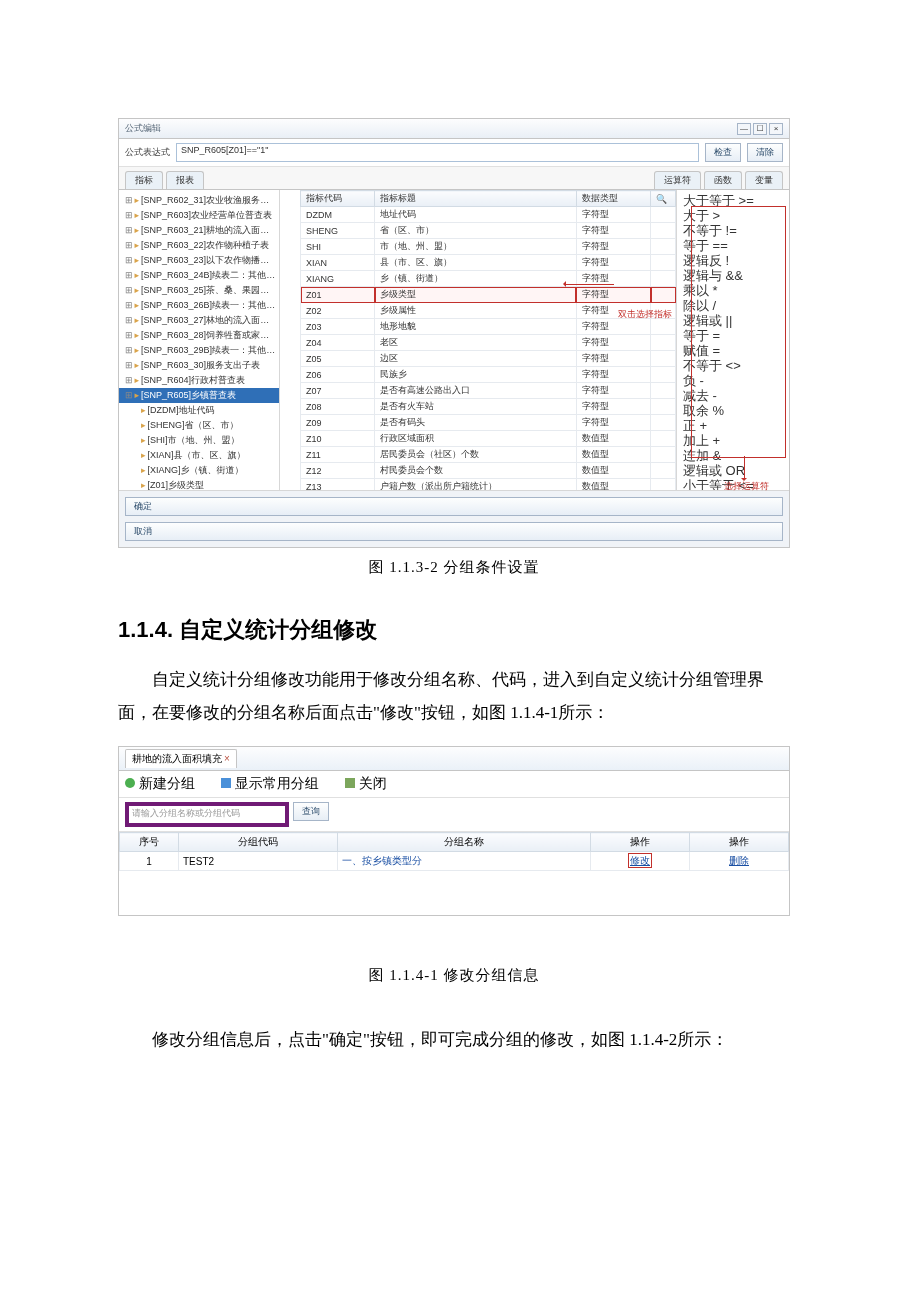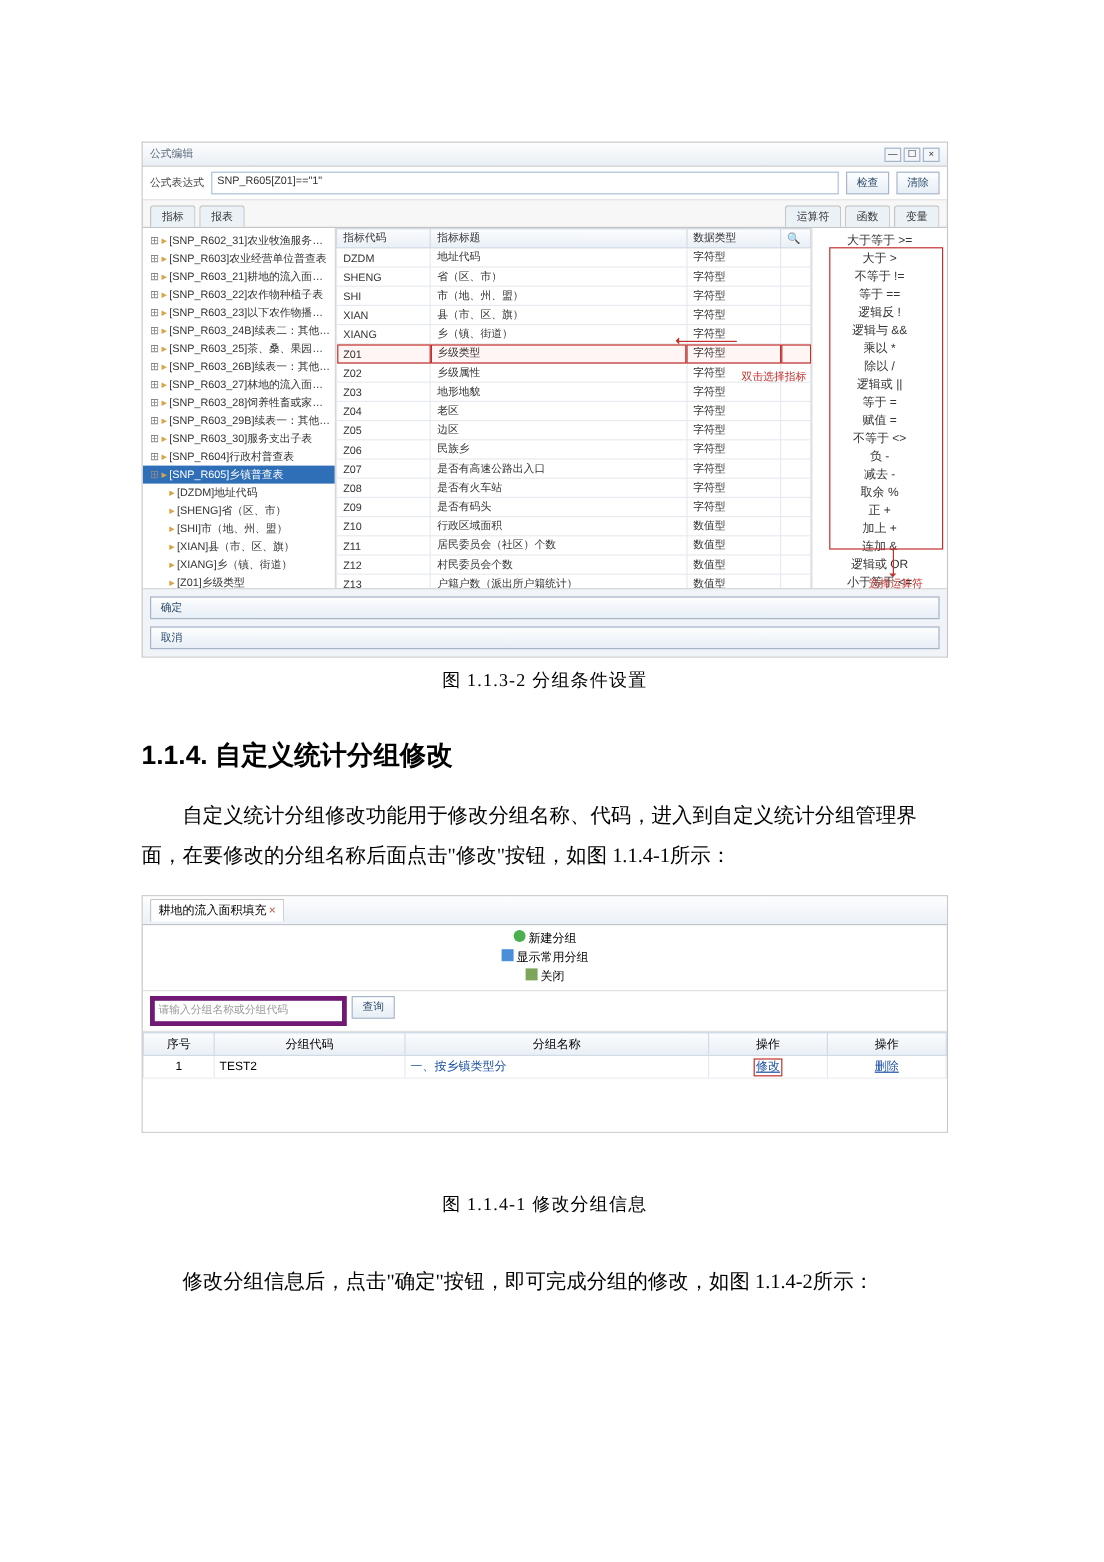--- a/index.html
+++ b/index.html
@@ -17,46 +17,46 @@
   .btn { border:1px solid #a6b5c8; background:linear-gradient(#fdfefe,#e7eef6); padding:1px 8px; height:15px; line-height:15px; font-size:9px; color:#2a4a6a; }
   .tabs { display:flex; padding:4px 6px 0 6px; gap:4px; border-bottom:1px solid #c5c5c5; }
   .tab { padding:2px 9px; border:1px solid #c5c5c5; border-bottom:none; background:#eaf1f7; border-radius:3px 3px 0 0; font-size:9px; }
   .cols { display:flex; height:300px; background:#fff; }
   .tree { width:160px; border-right:1px solid #d7d7d7; overflow:hidden; padding:3px 0; }
   .tree-item { padding:0 2px 0 6px; white-space:nowrap; overflow:hidden; text-overflow:ellipsis; line-height:15px; font-size:9px; }
   .tree-item .pm { color:#888; margin-right:2px; }
   .tree-item .ic { color:#d9a34a; margin-right:2px; }
   .tree-item.sel { background:#2f6fb7; color:#fff; }
   .tree-item.sub { padding-left:22px; }
-  .grid { flex:1; position:relative; overflow:hidden; }
+  .grid { flex:1; position:relative; overflow:hidden;margin-left:20px; }
   .grid table { border-collapse:collapse; width:100%; }
   .grid th { background:linear-gradient(#fbfcfe,#e9eff6); border:1px solid #d2dbe4; font-weight:normal; padding:1px 5px; text-align:left; font-size:9px; }
   .grid td { border:1px solid #e6eaef; padding:1px 5px; font-size:9px; }
   .grid tr.hi td { outline:1px solid #c2302c; outline-offset:-1px; background:#fff5f5; }
   .ops { width:100px; border-left:1px solid #d7d7d7; padding:3px 6px; overflow:hidden; }
-  .ops div { white-space:nowrap; line-height:15px; font-size:10px;text-align:center; }
+  .ops div { white-space:nowrap; line-height:15px; font-size:13px; }
   .anno { position:absolute; color:#c2302c; font-size:9px; pointer-events:none; }
   .footer-row { display:flex; justify-content:flex-end; gap:6px; padding:6px; border-top:1px solid #d7d7d7; background:#f0f3f7;flex-direction:column; }
   .arrow-rl { position:absolute; width:50px; height:1px; background:#c2302c; }
   .arrow-rl::before { content:""; position:absolute; left:-4px; top:-3px; border:3px solid transparent; border-right-color:#c2302c; }
   .arrow-dn { position:absolute; width:1px; background:#c2302c; height:24px; }
   .arrow-dn::after { content:""; position:absolute; bottom:-4px; left:-3px; border:3px solid transparent; border-top-color:#c2302c; }
   .ops-frame { position:absolute; border:1px solid #c2302c; right:3px; top:16px; width:93px; height:250px; pointer-events:none; }
 
   .caption { text-align:center; font-size:15px; margin:6px 0 38px 0; letter-spacing:1px; }
 
   .h2 { font-family:"Microsoft YaHei","SimHei",sans-serif; font-size:22px; font-weight:bold; margin:22px 0 18px 0; }
   .para { font-size:17px; line-height:33px; text-indent:2em; }
 
   
   .shot2 { border:1px solid #c5c5c5; font-family:"Microsoft YaHei","SimSun",Arial; font-size:10px; margin:14px 0 50px 0; }
   .tabbar2 { background:linear-gradient(#fdfdfe,#eaf1f8); border-bottom:1px solid #c5c5c5; padding:2px 6px; }
   .tabbar2 .tab2 { display:inline-block; padding:2px 6px; background:#fff; border:1px solid #c5c5c5; border-bottom:none; border-radius:2px 2px 0 0; font-size:10px; }
   .tabbar2 .x { color:#b54; margin-left:2px; }
-  .tools2 { padding:4px 6px; border-bottom:1px solid #e0e0e0; display:flex; gap:2px; align-items:center; font-size:10px;flex-direction:column; }
+  .tools2 { padding:4px 6px; border-bottom:1px solid #e0e0e0; display:flex; gap:26px; align-items:center; font-size:14px; }
   .tools2 .ic-g { width:10px; height:10px; border-radius:50%; background:#4caf50; display:inline-block; }
   .tools2 .ic-b { width:10px; height:10px; background:#4a90d9; display:inline-block; }
   .srch { display:flex; gap:4px; padding:4px 6px; border-bottom:1px solid #e0e0e0; }
   .srch .inp2 { width:150px; height:15px; border:4px solid #701a75; padding:1px 3px; font-size:9px; }
   .grid2 table { border-collapse:collapse; width:100%; }
   .grid2 th { background:linear-gradient(#fbfcfe,#e9eff6); border:1px solid #d2dbe4; font-weight:normal; padding:2px 4px; text-align:center; font-size:10px; }
   .grid2 td { border:1px solid #e6eaef; padding:2px 4px; font-size:10px; }
   .lnk { color:#1a4fa3; text-decoration:underline; }
   .lnk.boxed { outline:1.5px solid #c2302c; outline-offset:1px; }
   .blank { height:44px; background:#fff; }

